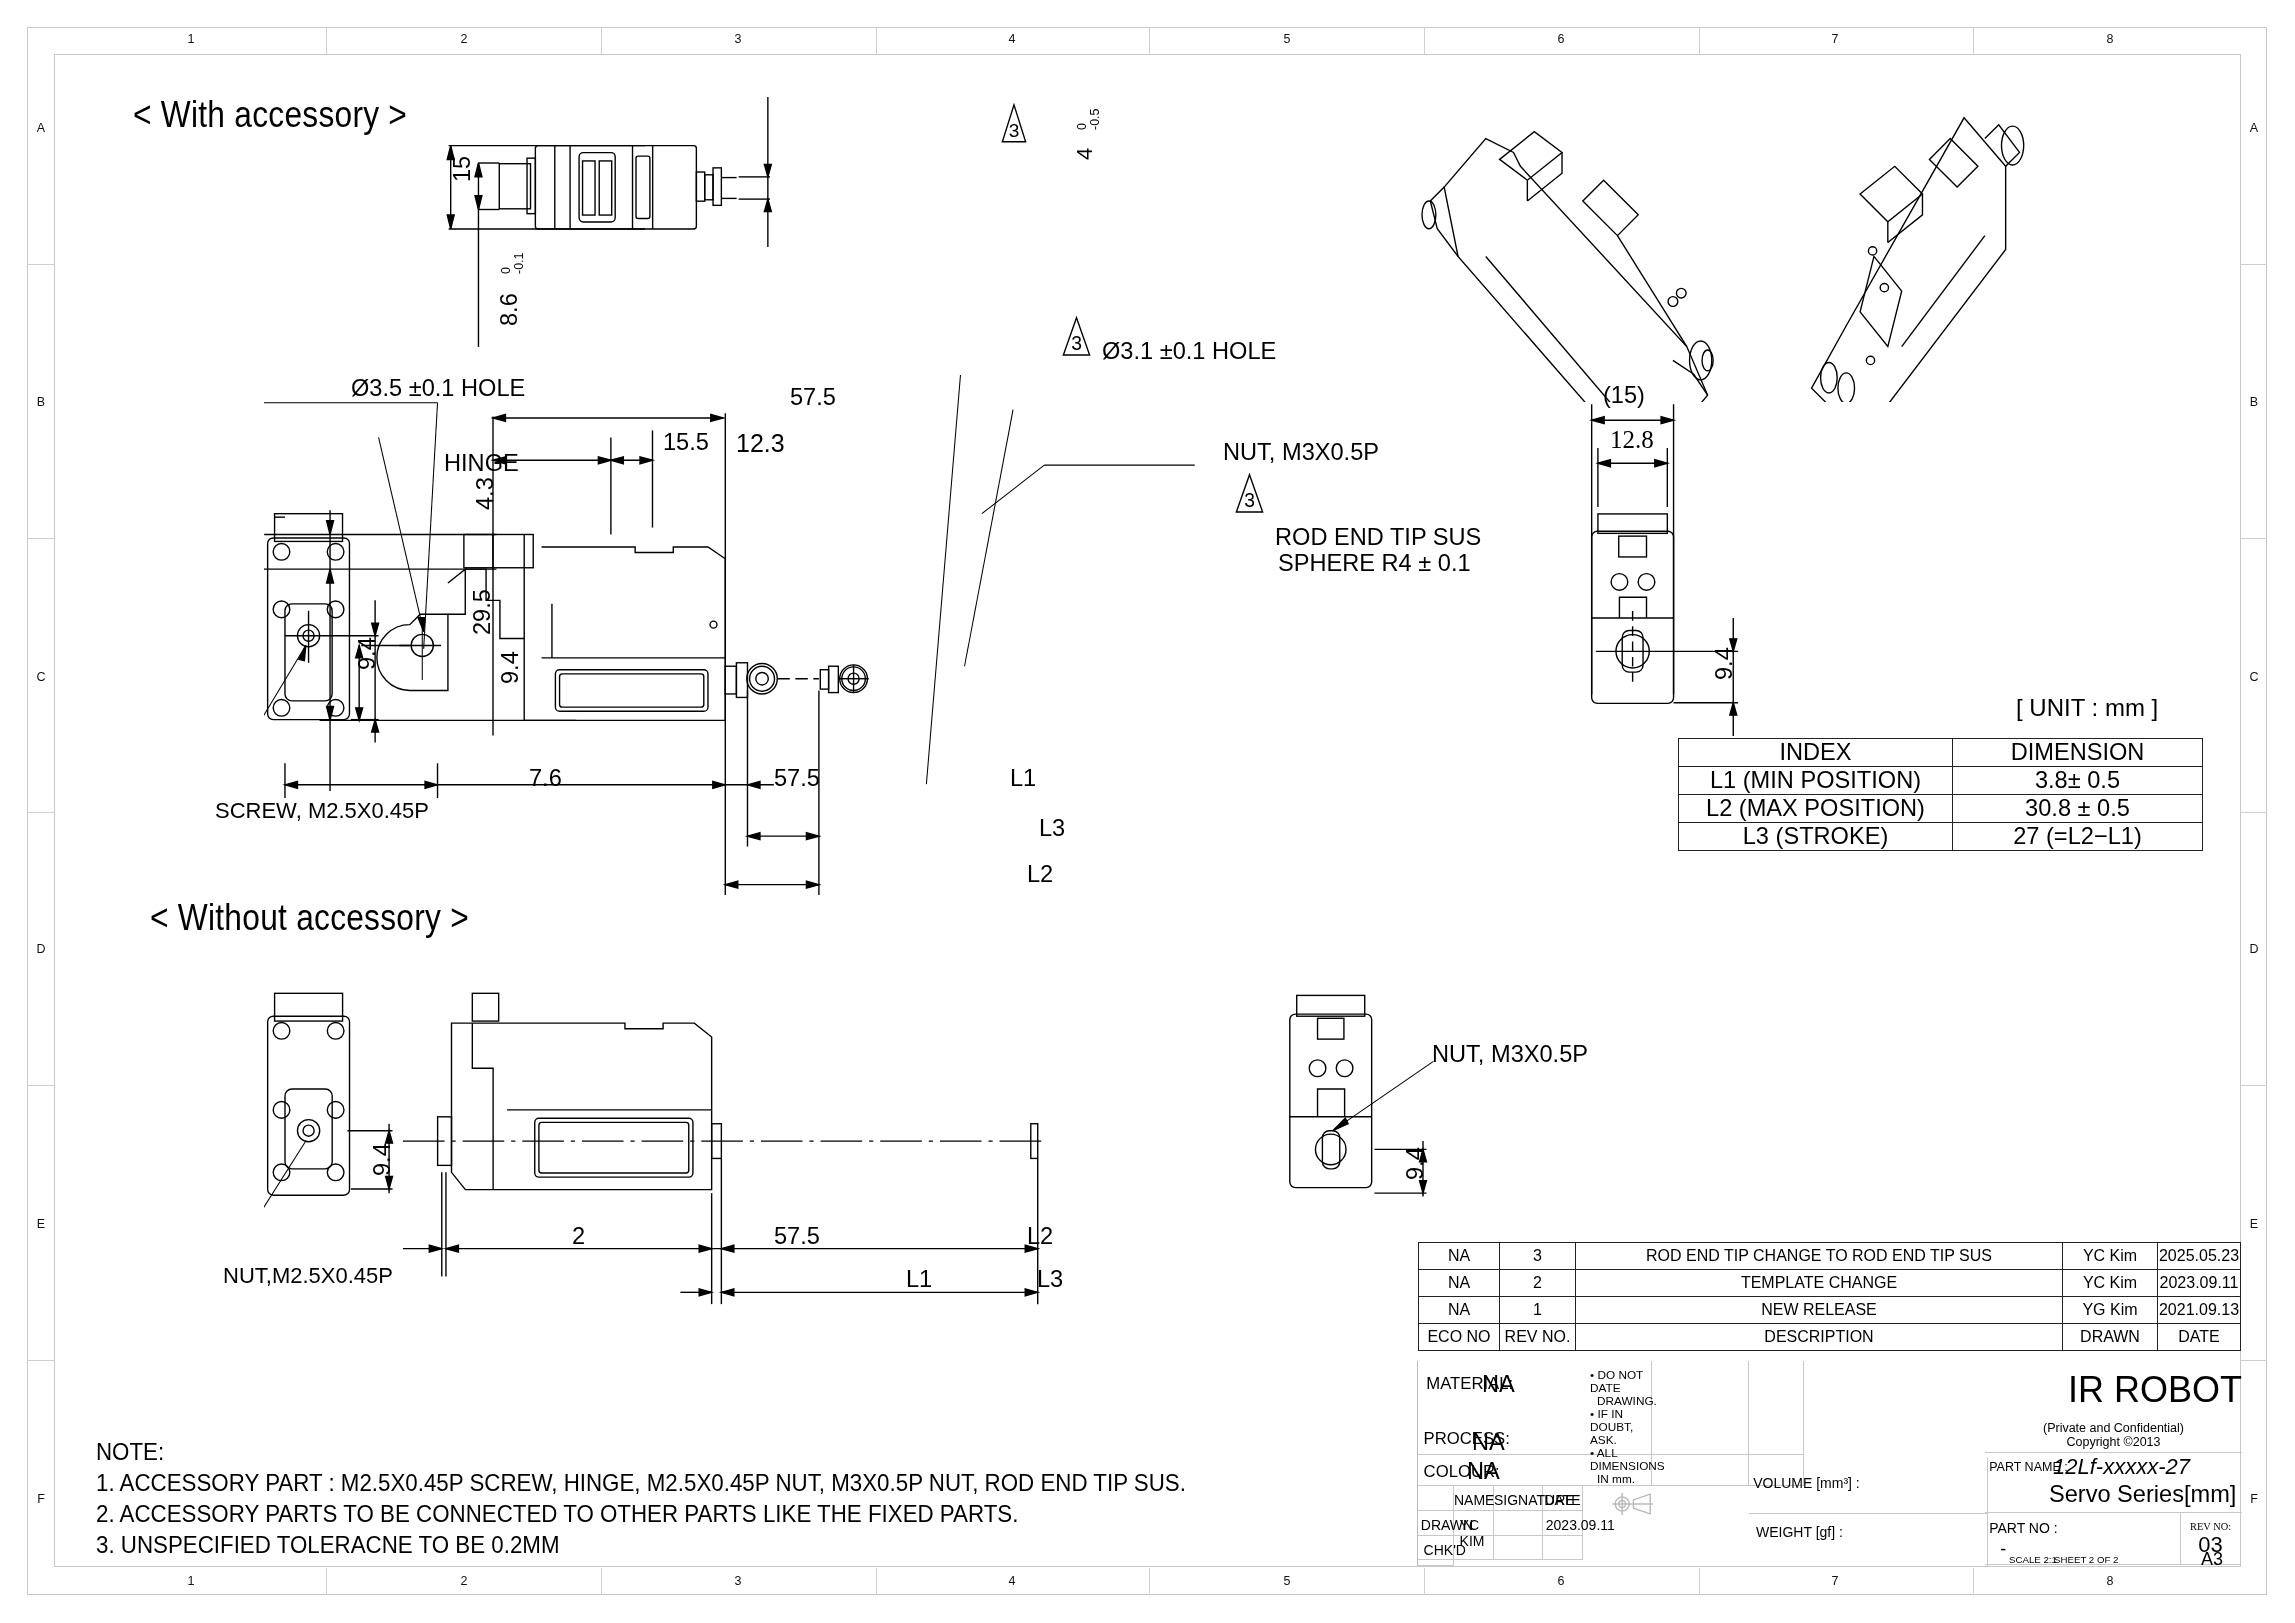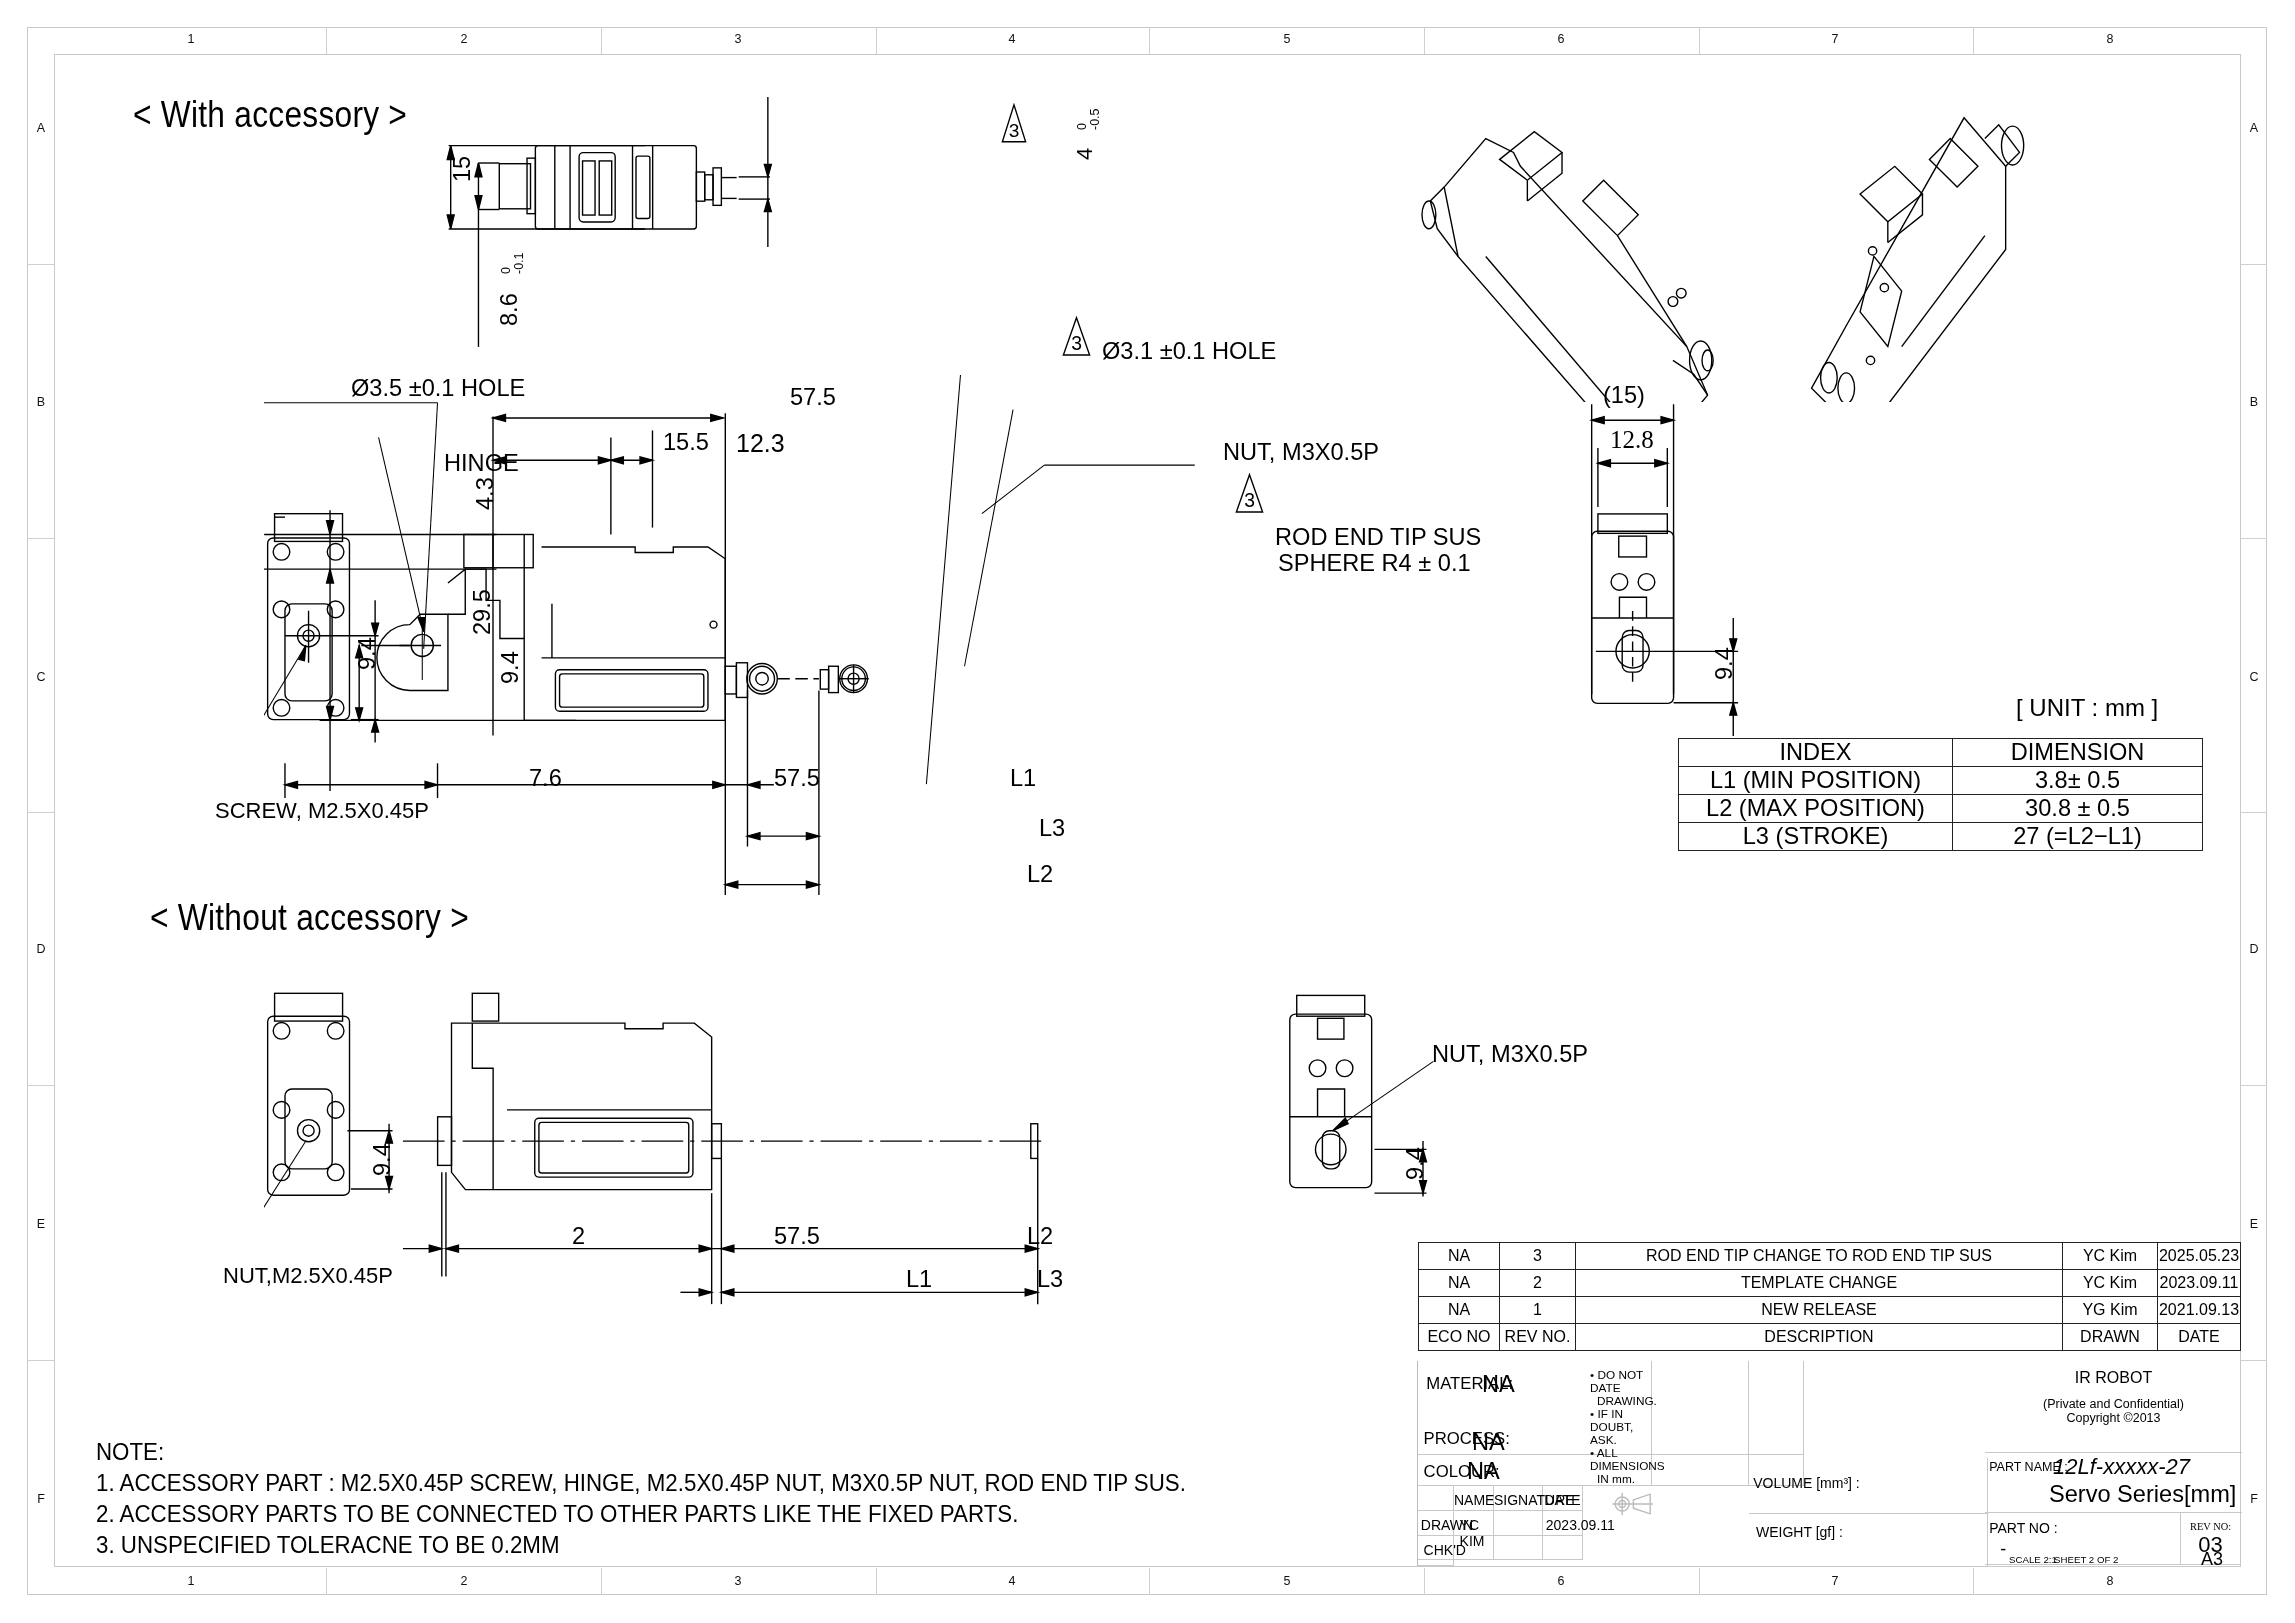--- a/index.html
+++ b/index.html
@@ -534,21 +534,21 @@
 
 <div class="abs" style="left:1749px;top:1458px;width:239px;height:56px;border-right:1.4px solid #c8c8c8;border-bottom:1.4px solid #c8c8c8;box-sizing:border-box;">
   <span class="abs" style="left:4.2px;top:16.7px;font-size:14px;">VOLUME [mm³] :</span>
 </div>
 <div class="abs" style="left:1749px;top:1513px;width:239px;height:54px;border-right:1.4px solid #c8c8c8;box-sizing:border-box;">
   <span class="abs" style="left:7px;top:11px;font-size:14px;">WEIGHT [gf] :</span>
 </div>
 
 <div class="abs" style="left:1582px;top:1361px;width:167px;height:125px;border-right:1.4px solid #c8c8c8;box-sizing:border-box;"></div>
 <div class="abs" style="left:1985px;top:1361px;width:257px;height:92px;border-bottom:1.4px solid #c8c8c8;box-sizing:border-box;text-align:center;">
-  <div style="font-size:16px;margin-top:8.3px;">IR ROBOT</div>
+  <div style="font-size:36px;margin-top:8.3px;text-align:right;">IR ROBOT</div>
   <div style="font-size:12.5px;margin-top:9.7px;">(Private and Confidential)</div>
   <div style="font-size:12.5px;">Copyright ©2013</div>
 </div>
 <div class="abs" style="left:1985px;top:1453px;width:257px;height:60px;border-bottom:1.4px solid #c8c8c8;box-sizing:border-box;">
   <span class="abs" style="left:4.2px;top:7px;font-size:12.5px;">PART NAME :</span>
   <span class="abs" style="left:68px;top:1.4px;font-size:22px;font-style:italic;">12Lf-xxxxx-27</span>
   <span class="abs" style="right:5.6px;top:28px;font-size:23.6px;">Servo Series[mm]</span>
 </div>
 <div class="abs" style="left:1985px;top:1513px;width:196px;height:52px;border-right:1.4px solid #c8c8c8;border-bottom:1.4px solid #c8c8c8;box-sizing:border-box;">
   <span class="abs" style="left:4.2px;top:7px;font-size:14px;">PART NO :</span>

